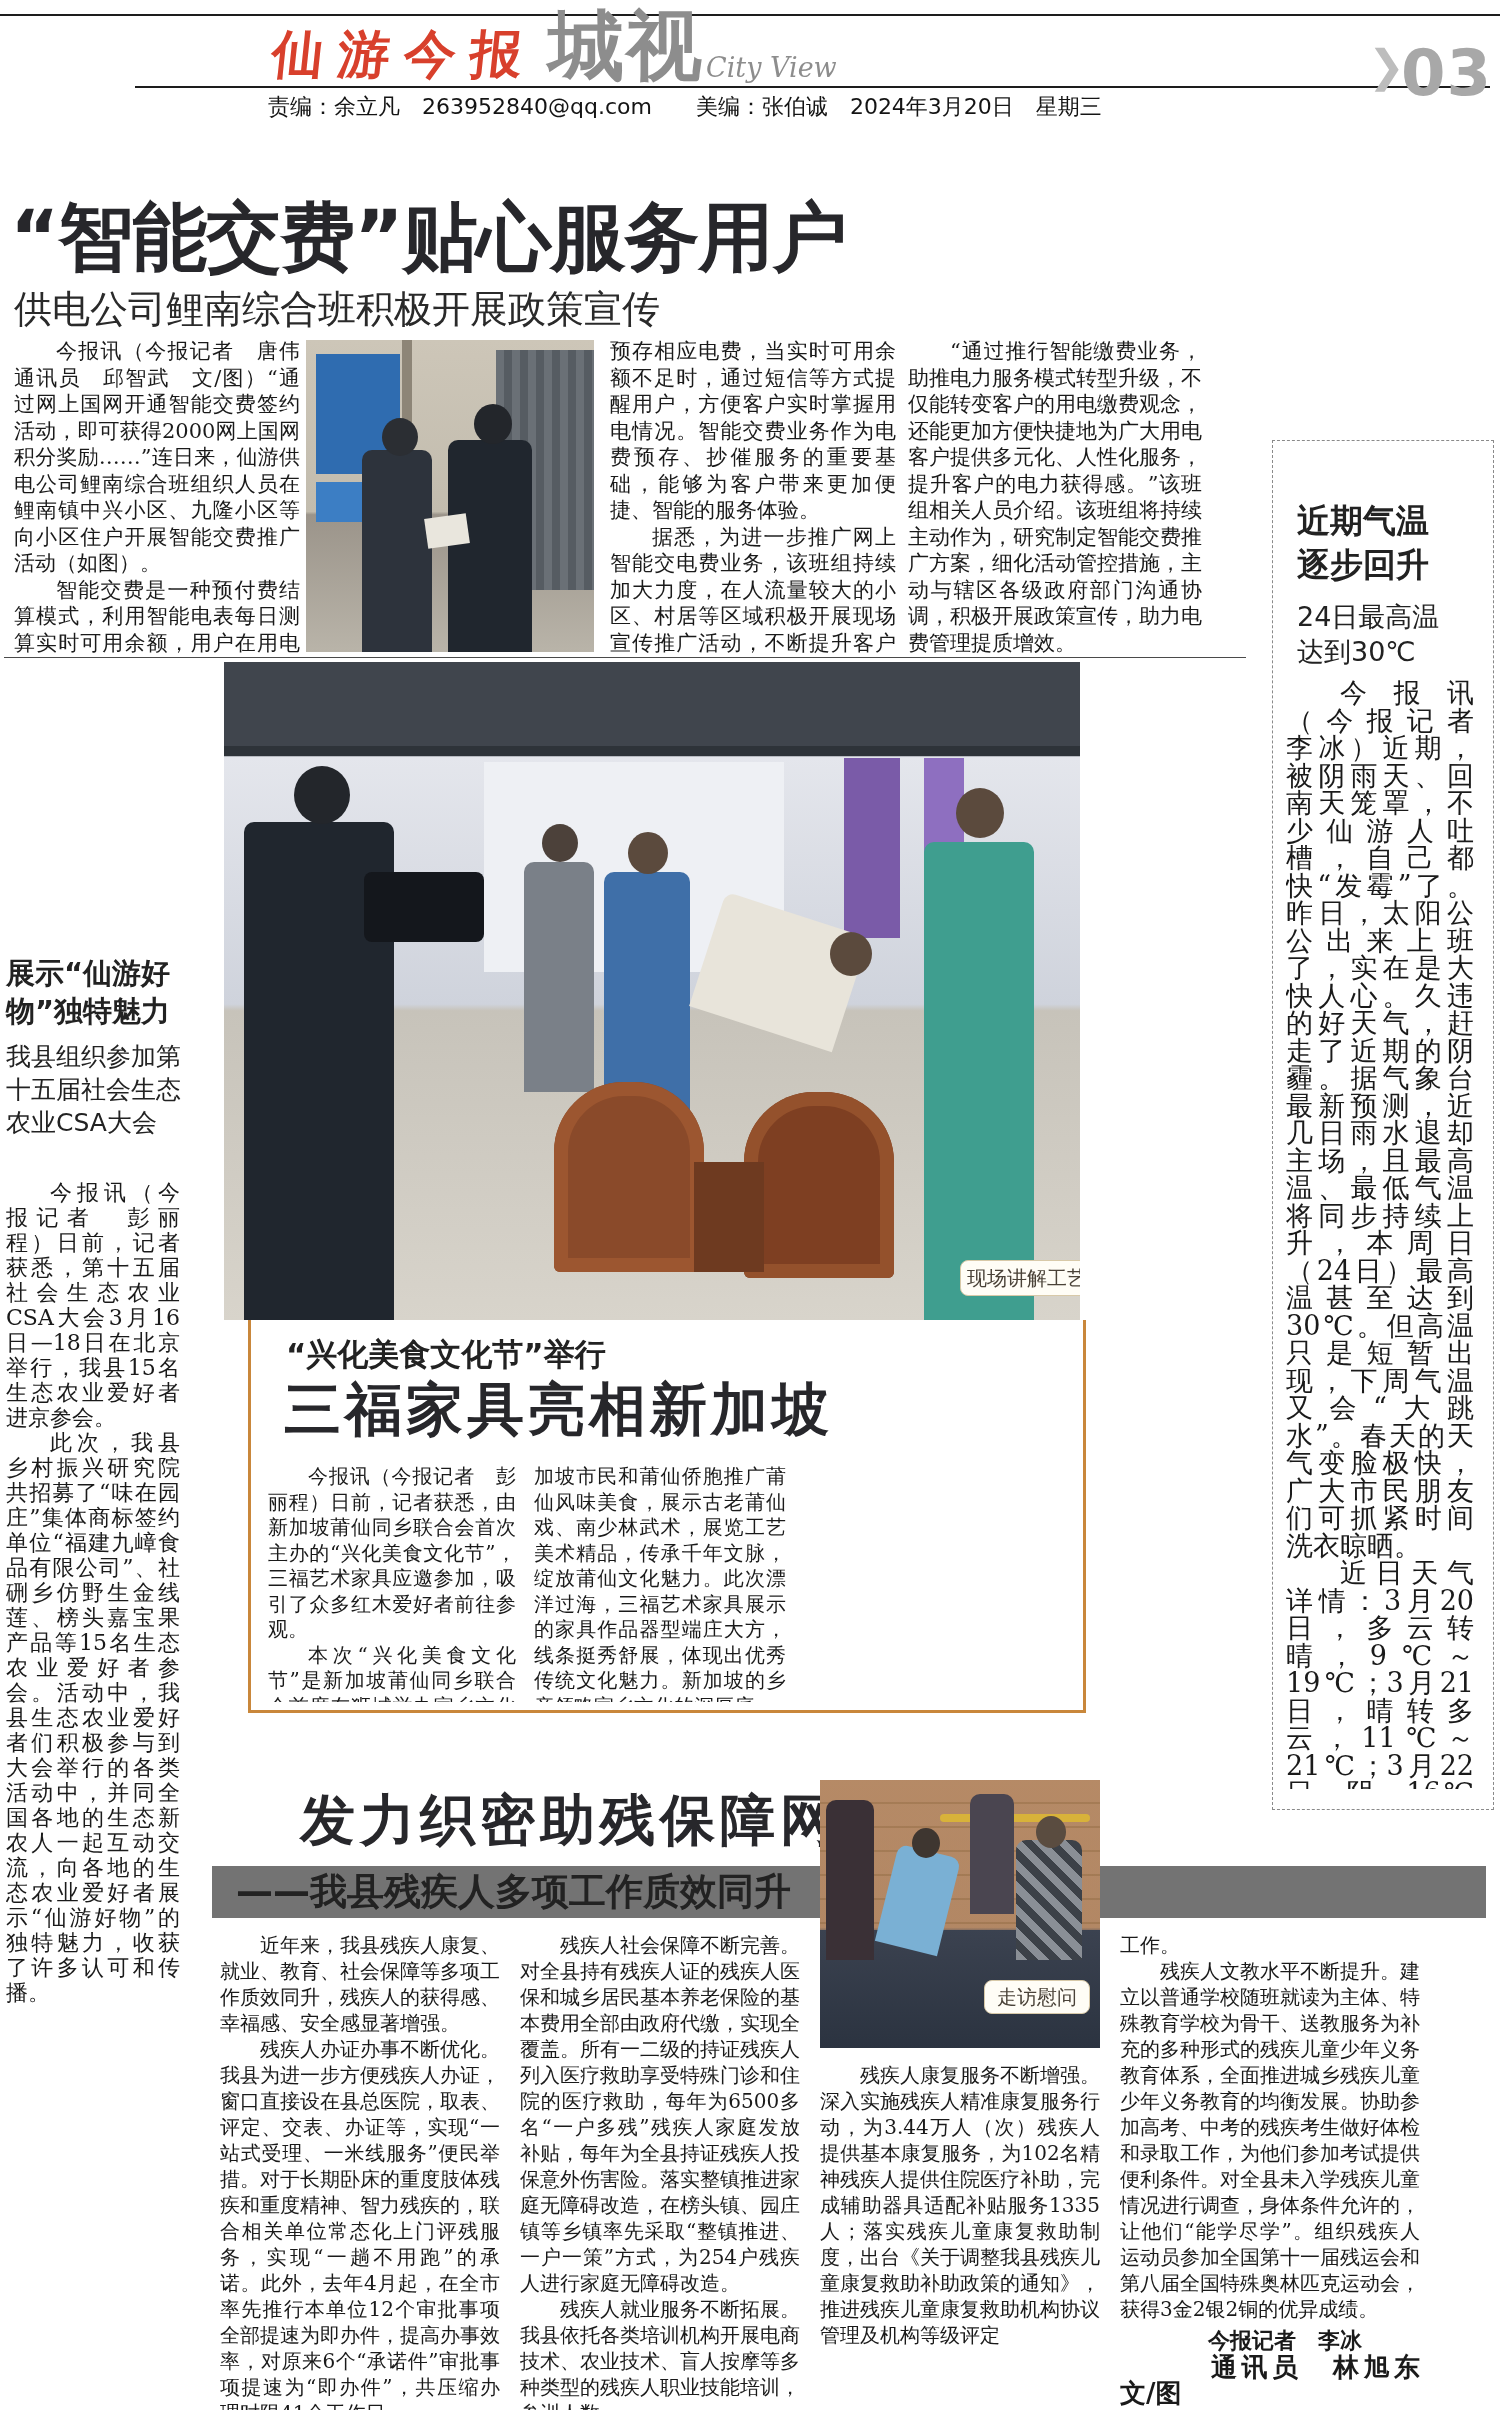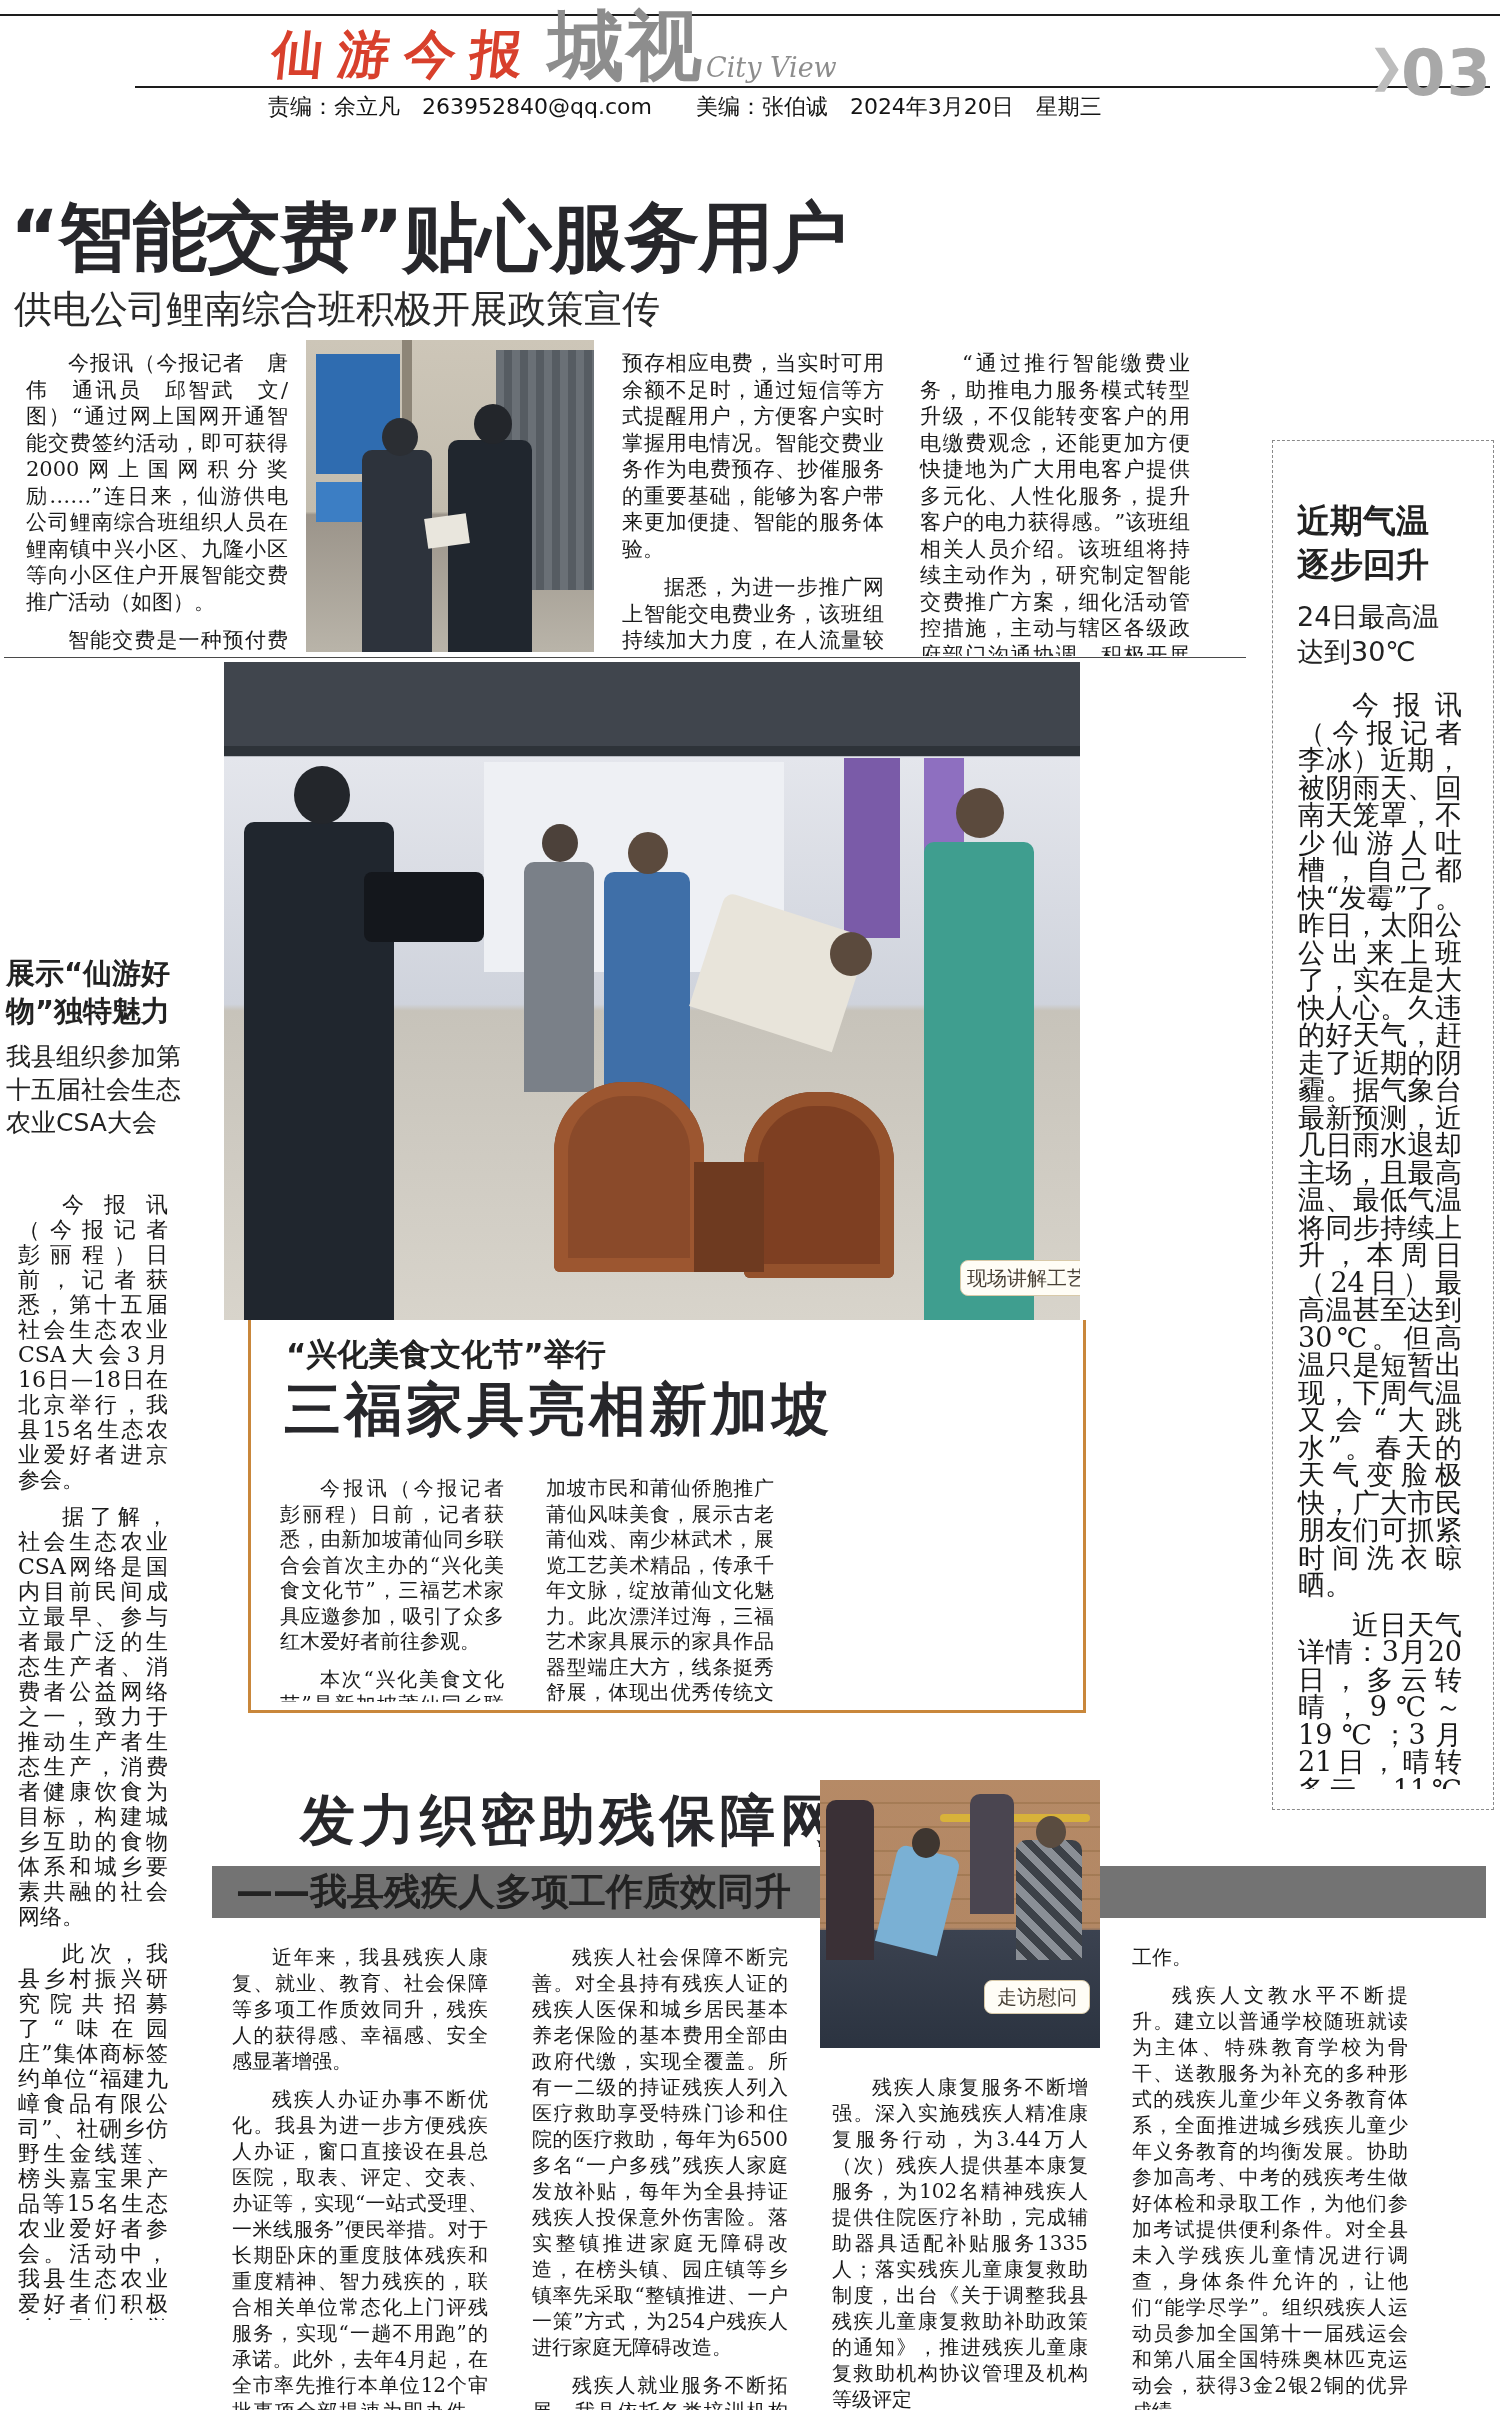--- a/index.html
+++ b/index.html
@@ -2,21 +2,21 @@
 <html><head>
 <meta charset="utf-8">
 <style>
   html,body{margin:0;padding:0;background:#efefef;}
   #page{position:relative;width:1500px;height:2413px;background:#ffffff;overflow:hidden;
         font-family:"DejaVu Serif","Liberation Serif",serif;color:#1a1a1a;}
   .abs{position:absolute;}
   .rule{position:absolute;background:#1d1d1d;}
   .hl{font-family:"DejaVu Sans","Liberation Sans",sans-serif;font-weight:bold;color:#27272b;}
   .col{position:absolute;text-align:justify;overflow:hidden;}
-  .col p{margin:12px;text-indent:2em;}
+  .col p{margin:0;text-indent:2em;}
   .col p.cont{text-indent:0;}
   .col p.bold{font-weight:bold;}
   
   .paper-name{position:absolute;left:272px;top:20px;font-size:52px;font-weight:bold;color:#d8402c;
               letter-spacing:14px;transform:skewX(-6deg);font-family:"DejaVu Serif",serif;}
   .section-cn{position:absolute;left:548px;top:-4px;font-size:76px;font-weight:bold;color:#8d8d8d;
               font-family:"DejaVu Sans","Liberation Sans",sans-serif;letter-spacing:2px;}
   .section-en{position:absolute;left:706px;top:52px;font-size:27px;font-style:italic;color:#8d8d8d;}
   .pagemark{position:absolute;left:1368px;top:36px;color:#a8a8a8;
             font-family:"DejaVu Sans","Liberation Sans",sans-serif;font-weight:bold;}
@@ -126,21 +126,20 @@
       <p>今报讯（今报记者　李冰）近期，被阴雨天、回南天笼罩，不少仙游人吐槽，自己都快“发霉”了。昨日，太阳公公出来上班了，实在是大快人心。久违的好天气，赶走了近期的阴霾。据气象台最新预测，近几日雨水退却主场，且最高温、最低气温将同步持续上升，本周日（24日）最高温甚至达到30℃。但高温只是短暂出现，下周气温又会“大跳水”。春天的天气变脸极快，广大市民朋友们可抓紧时间洗衣晾晒。</p>
       <p>近日天气详情：3月20日，多云转晴，9℃～19℃；3月21日，晴转多云，11℃～21℃；3月22日，阴，16℃～22℃；3月23日，小雨转阴，20℃～25℃；3月24日，多云，20℃～30℃。</p>
       <p>此外，春季天气由寒冷转为暖和，人体适应这种气候变化要适当养生，注意穿衣要“下厚上薄”、睡眠要早睡早起、运动要适当舒展。</p>
     </div>
   </div>
 
   <div class="csa-title">展示“仙游好物”独特魅力</div>
   <div class="csa-sub">我县组织参加第十五届社会生态农业CSA大会</div>
   <div class="col csa-body">
     <p>今报讯（今报记者　彭丽程）日前，记者获悉，第十五届社会生态农业CSA大会3月16日—18日在北京举行，我县15名生态农业爱好者进京参会。</p>
-    <p>据了解，社会生态农业CSA网络是国内目前民间成立最早、参与者最广泛的生态生产者、消费者公益网络之一，致力于推动生产者生态生产，消费者健康饮食为目标，构建城乡互助的食物体系和城乡要素共融的社会网络。</p>
     <p>此次，我县乡村振兴研究院共招募了“味在园庄”集体商标签约单位“福建九嶂食品有限公司”、社硎乡仿野生金线莲、榜头嘉宝果产品等15名生态农业爱好者参会。活动中，我县生态农业爱好者们积极参与到大会举行的各类活动中，并同全国各地的生态新农人一起互动交流，向各地的生态农业爱好者展示“仙游好物”的独特魅力，收获了许多认可和传播。</p>
   </div>
 
   <div class="photo" style="left:224px;top:662px;width:856px;height:658px;background:linear-gradient(#40454d 0%,#40454d 14%,#e4e6ec 14.5%,#cfd3dc 52%,#c7c3ba 53%,#d8d4cb 100%);">
     <div class="abs" style="left:0;top:84px;width:856px;height:10px;background:#2e3339;"></div>
     <div class="abs" style="left:620px;top:96px;width:56px;height:180px;background:#7a5ba8;"></div>
     <div class="abs" style="left:700px;top:96px;width:40px;height:160px;background:#8e6fc0;"></div>
     <div class="abs" style="left:260px;top:100px;width:300px;height:210px;background:#eef0f4;"></div>
     <div class="sil" style="left:20px;top:160px;width:150px;height:498px;background:#20262e;"></div>
     <div class="head" style="left:70px;top:104px;width:56px;height:58px;background:#23262b;"></div>

